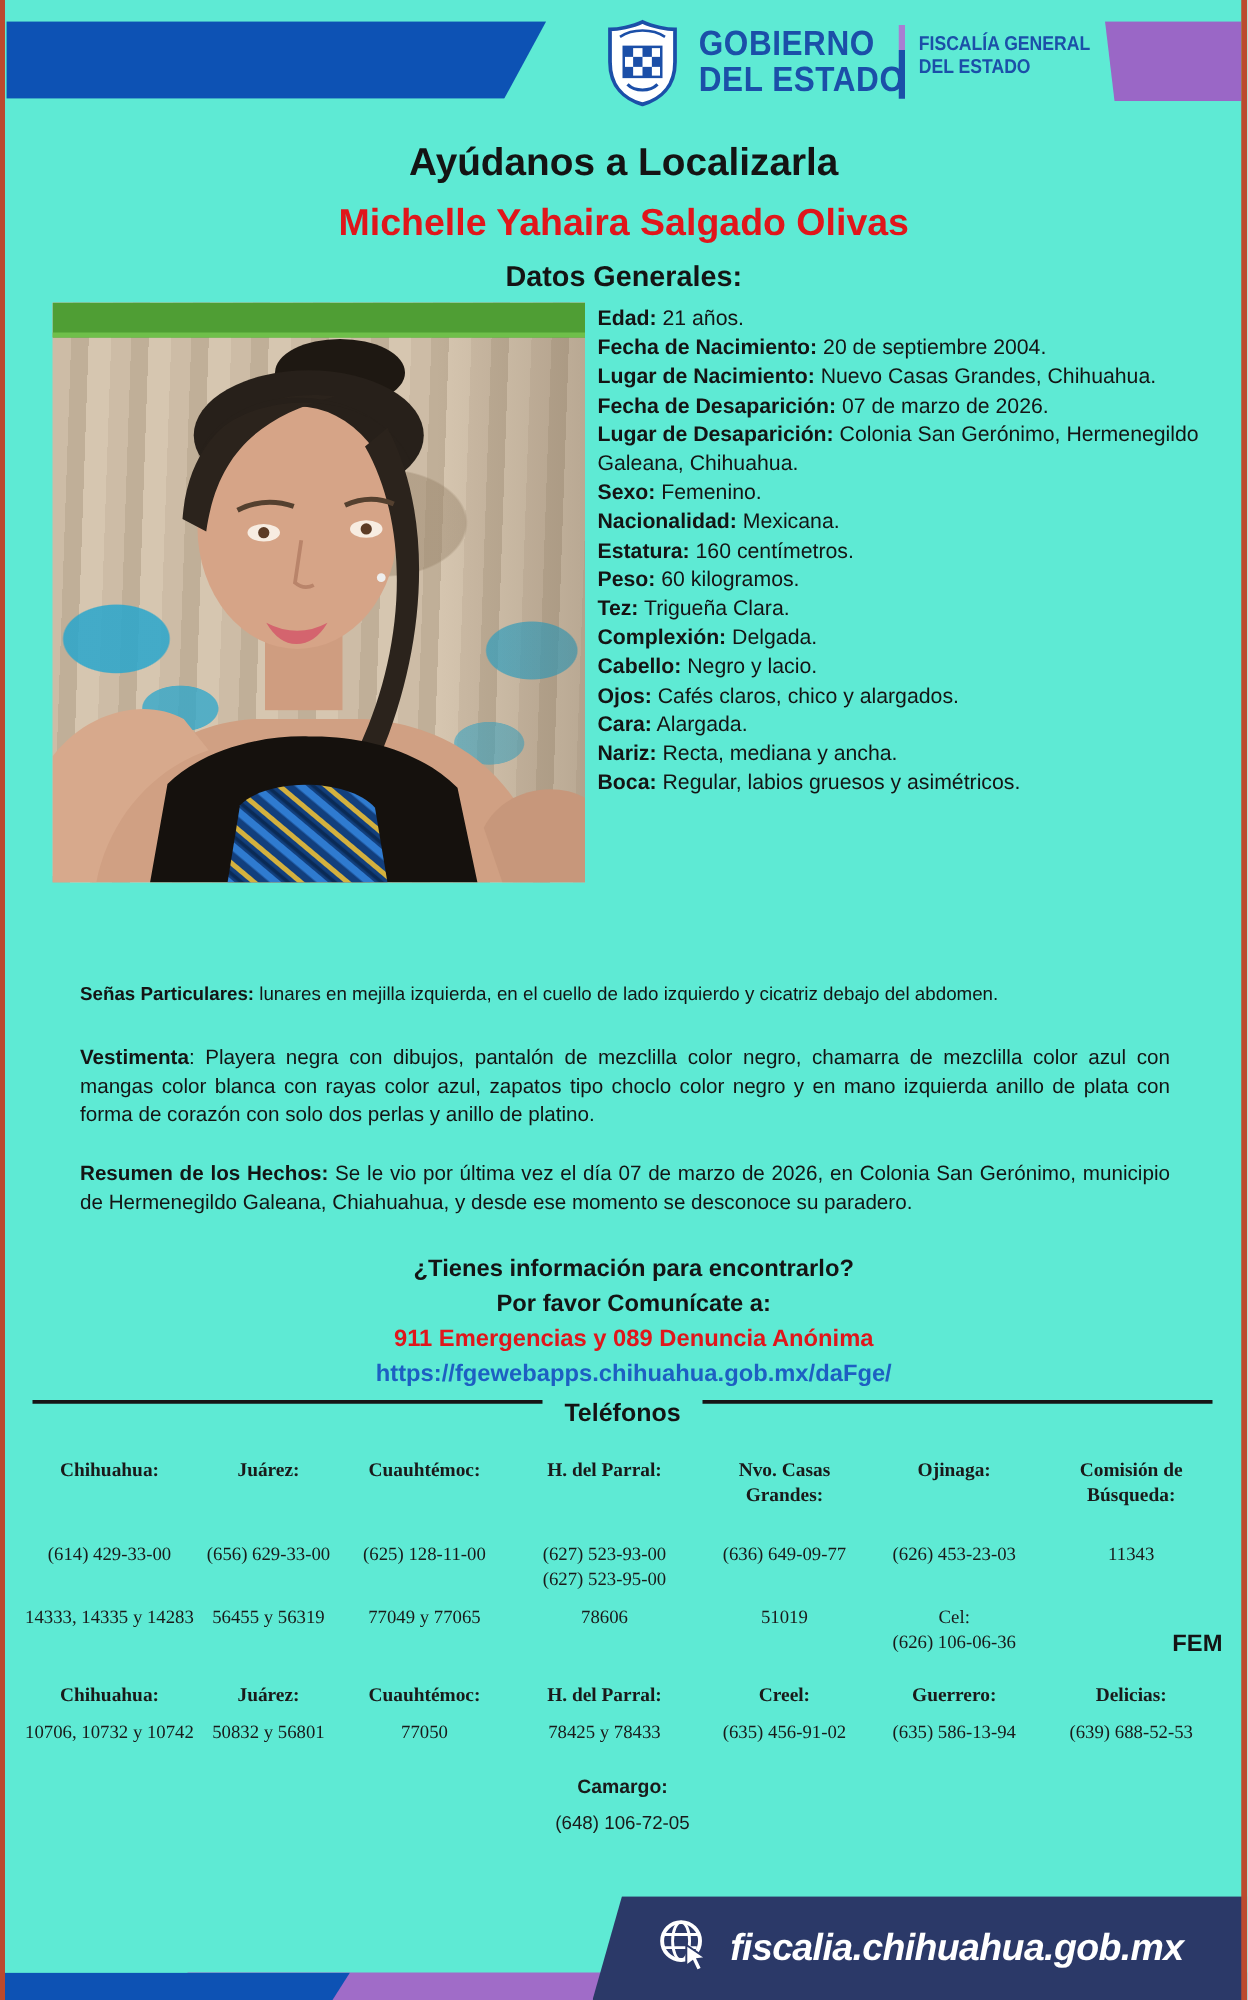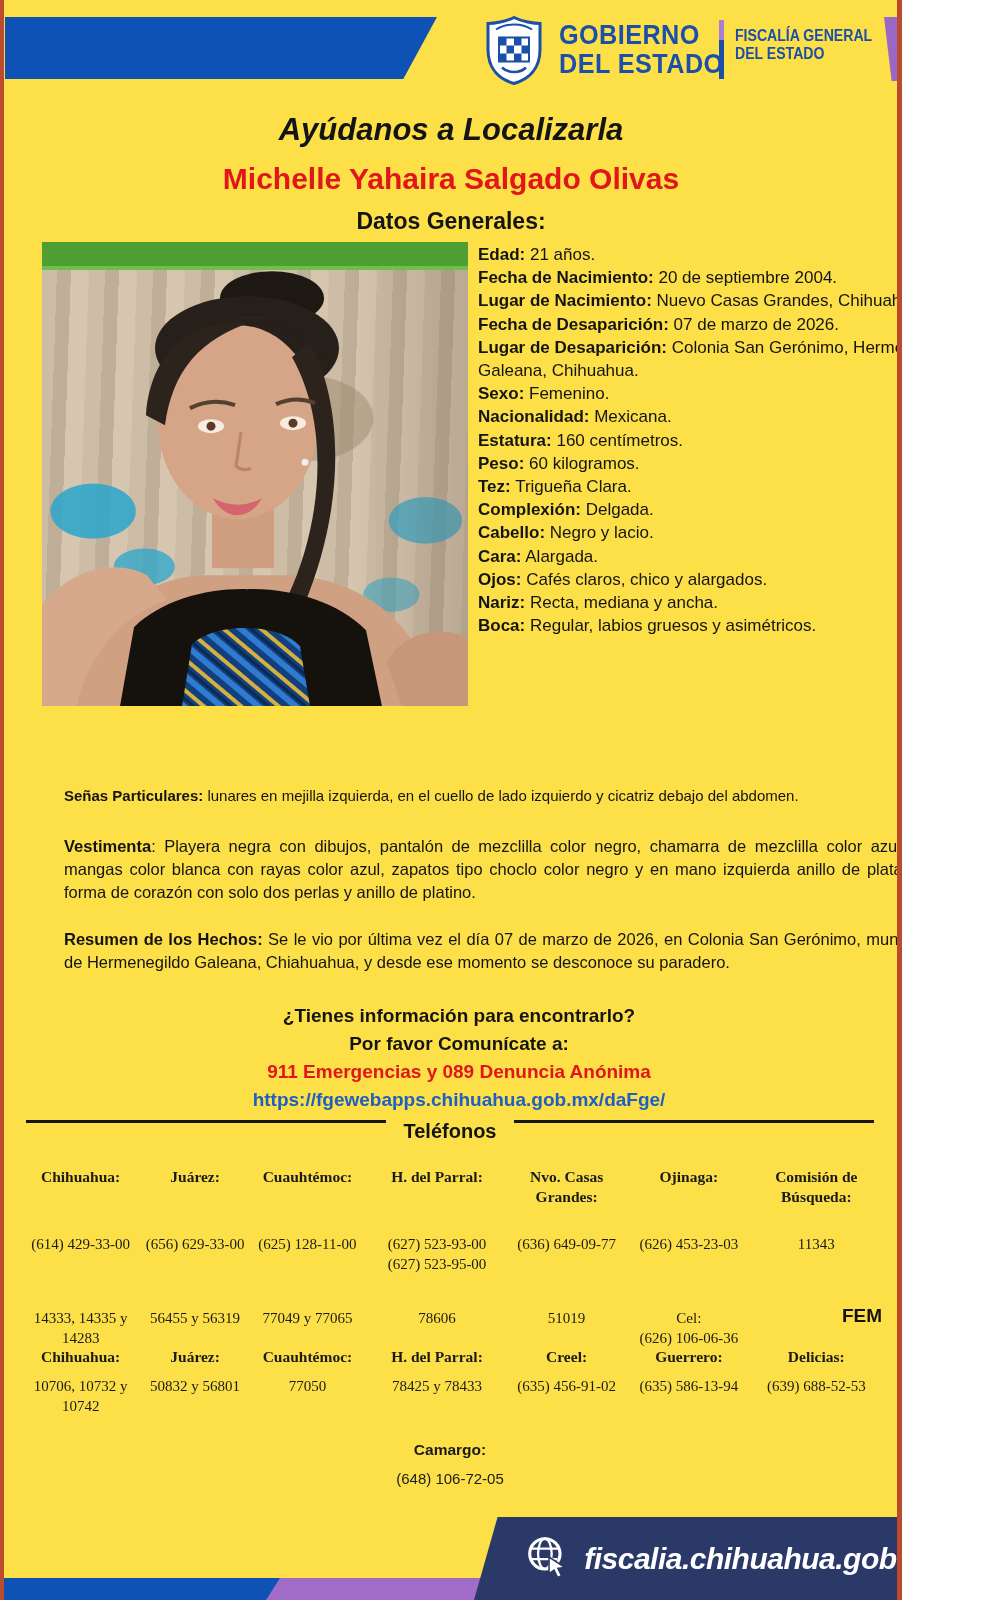--- a/index.html
+++ b/index.html
@@ -1,16 +1,16 @@
 <!DOCTYPE html>
 <html lang="es"><head>
 <meta charset="utf-8">
 <style>
   html,body{margin:0;padding:0;background:#ffffff;}
-  #page{position:relative;width:902px;height:1600px;background:#fde047;overflow:hidden;
+  #page{position:relative;width:998px;height:1600px;background:#5eead4;overflow:hidden;
         font-family:"Liberation Sans", sans-serif;color:#141414;}
 
   
   .edge{position:absolute;top:0;height:1600px;background:#bb4a2e;z-index:50;}
   .edge.left{left:0;width:4px;}
   .edge.right{right:0;width:5px;}
 
   
   .hdr-blue{position:absolute;left:5px;top:17px;width:432px;height:62px;background:#0d52b4;
             clip-path:polygon(0 0,100% 0,92.2% 100%,0 100%);}
@@ -20,21 +20,21 @@
          transform:scaleX(.9);transform-origin:left top;white-space:nowrap;}
   .hdr-divider{position:absolute;left:719px;top:20px;width:5px;height:59px;
                background:linear-gradient(#a87fd2 0 34%,#1b4fa8 34%);}
   .org{position:absolute;left:735px;top:27px;color:#1b4fa8;font-weight:bold;
        font-size:16px;line-height:18px;transform:scaleX(.88);transform-origin:left top;white-space:nowrap;}
   .hdr-purple{position:absolute;left:884px;top:17px;width:109px;height:64px;background:#9a67c6;
               clip-path:polygon(0 0,100% 0,100% 100%,7% 100%);}
 
   
   .t-center{position:absolute;left:0;right:0;text-align:center;font-weight:bold;}
-  .title-help{top:112px;font-size:31px;color:#141414;font-style:italic;}
+  .title-help{top:112px;font-size:31px;color:#141414;}
   .title-name{top:162px;font-size:30px;color:#e0161b;}
   .title-section{top:208px;font-size:23px;color:#141414;}
 
   
   .photo{position:absolute;left:42px;top:242px;width:426px;height:464px;overflow:hidden;
     background:
       radial-gradient(ellipse 70px 45px at 12% 58%, rgba(41,166,204,.85) 0 60%, transparent 62%),
       radial-gradient(ellipse 50px 30px at 24% 70%, rgba(41,166,204,.75) 0 60%, transparent 62%),
       radial-gradient(ellipse 60px 38px at 90% 60%, rgba(41,166,204,.7) 0 60%, transparent 62%),
       radial-gradient(ellipse 46px 28px at 82% 76%, rgba(41,166,204,.55) 0 60%, transparent 62%),
@@ -63,21 +63,21 @@
 
   
   .tel{position:absolute;left:18px;right:20px;top:1120px;}
   .tel-title-row{display:flex;gap:18px;margin:0 8px 24px 8px;}
   .tel-line{flex:1;height:3px;background:#161616;}
   .tel-title{font-size:20px;font-weight:bold;color:#141414;}
   .grid7{display:grid;grid-template-columns:14.5% 12% 14% 16% 14% 14.3% 15.2%;font-family:Liberation Serif, serif;}
   .col-h{font-weight:bold;font-size:15.5px;text-align:center;line-height:20px;color:#1a1a1a;}
   .col-v{font-size:15px;text-align:center;line-height:20px;color:#1a1a1a;}
   .row-phones{margin-top:27px;}
-  .row-ext{margin-top:34px;}
+  .row-ext{margin-top:10px;}
 
   
   .fem{position:absolute;left:18px;right:20px;top:1305px;}
   .fem-title{text-align:right;font-size:19px;font-weight:bold;margin-bottom:20px;}
   .fem-vals{margin-top:9px;}
   .camargo{margin-top:24px;text-align:center;}
   .camargo .col-h{display:block;}
   .camargo .col-v{display:block;margin-top:9px;}
 
   
@@ -169,22 +169,22 @@
     <div class="gd"><b>Lugar de Nacimiento:</b> <span>Nuevo Casas Grandes, Chihuahua.</span></div>
     <div class="gd"><b>Fecha de Desaparición:</b> <span>07 de marzo de 2026.</span></div>
     <div class="gd"><b>Lugar de Desaparición:</b> <span>Colonia San Gerónimo, Hermenegildo Galeana, Chihuahua.</span></div>
     <div class="gd"><b>Sexo:</b> <span>Femenino.</span></div>
     <div class="gd"><b>Nacionalidad:</b> <span>Mexicana.</span></div>
     <div class="gd"><b>Estatura:</b> <span>160 centímetros.</span></div>
     <div class="gd"><b>Peso:</b> <span>60 kilogramos.</span></div>
     <div class="gd"><b>Tez:</b> <span>Trigueña Clara.</span></div>
     <div class="gd"><b>Complexión:</b> <span>Delgada.</span></div>
     <div class="gd"><b>Cabello:</b> <span>Negro y lacio.</span></div>
+    <div class="gd"><b>Ojos:</b> <span>Cafés claros, chico y alargados.</span></div>
     <div class="gd"><b>Cara:</b> <span>Alargada.</span></div>
-    <div class="gd"><b>Ojos:</b> <span>Cafés claros, chico y alargados.</span></div>
     <div class="gd"><b>Nariz:</b> <span>Recta, mediana y ancha.</span></div>
     <div class="gd"><b>Boca:</b> <span>Regular, labios gruesos y asimétricos.</span></div>
   </div>
 
   <div class="paras">
     <p class="para small"><b>Señas Particulares:</b><span> lunares en mejilla izquierda, en el cuello de lado izquierdo y cicatriz debajo del abdomen.</span></p>
     <p class="para"><b>Vestimenta</b><span>: Playera negra con dibujos, pantalón de mezclilla color negro, chamarra de mezclilla color azul con mangas color blanca con rayas color azul, zapatos tipo choclo color negro y en mano izquierda anillo de plata con forma de corazón con solo dos perlas y anillo de platino.</span></p>
     <p class="para"><b>Resumen de los Hechos:</b><span> Se le vio por última vez el día 07 de marzo de 2026, en Colonia San Gerónimo, municipio de Hermenegildo Galeana, Chiahuahua, y desde ese momento se desconoce su paradero.</span></p>
   </div>
 

